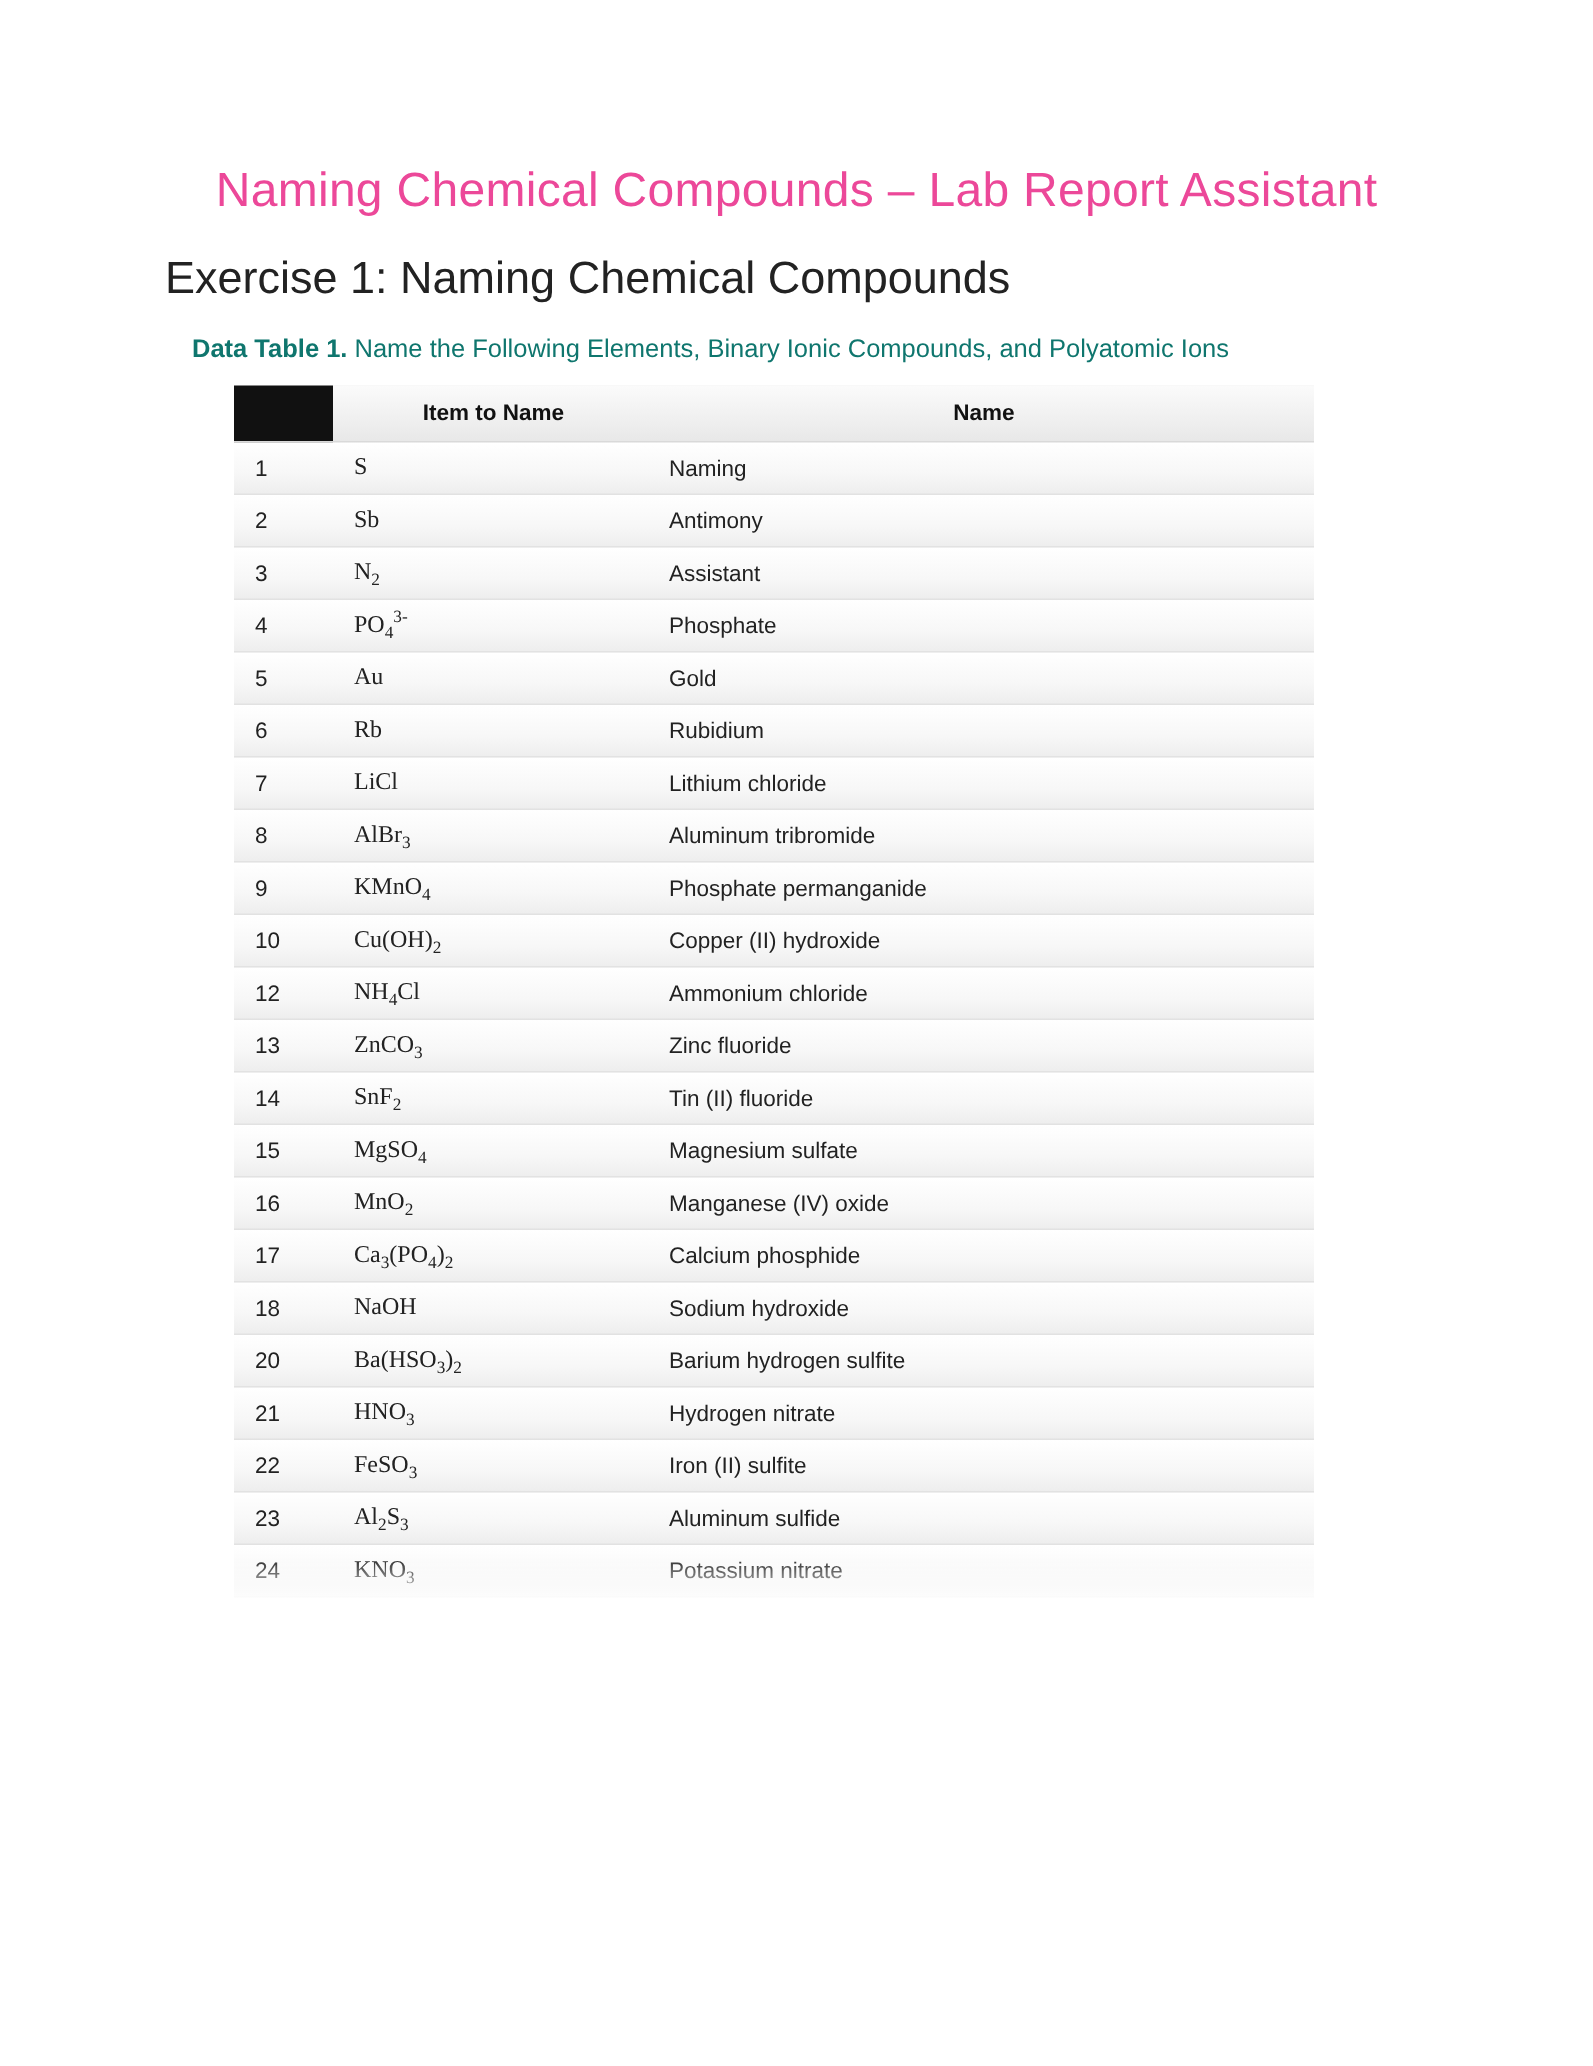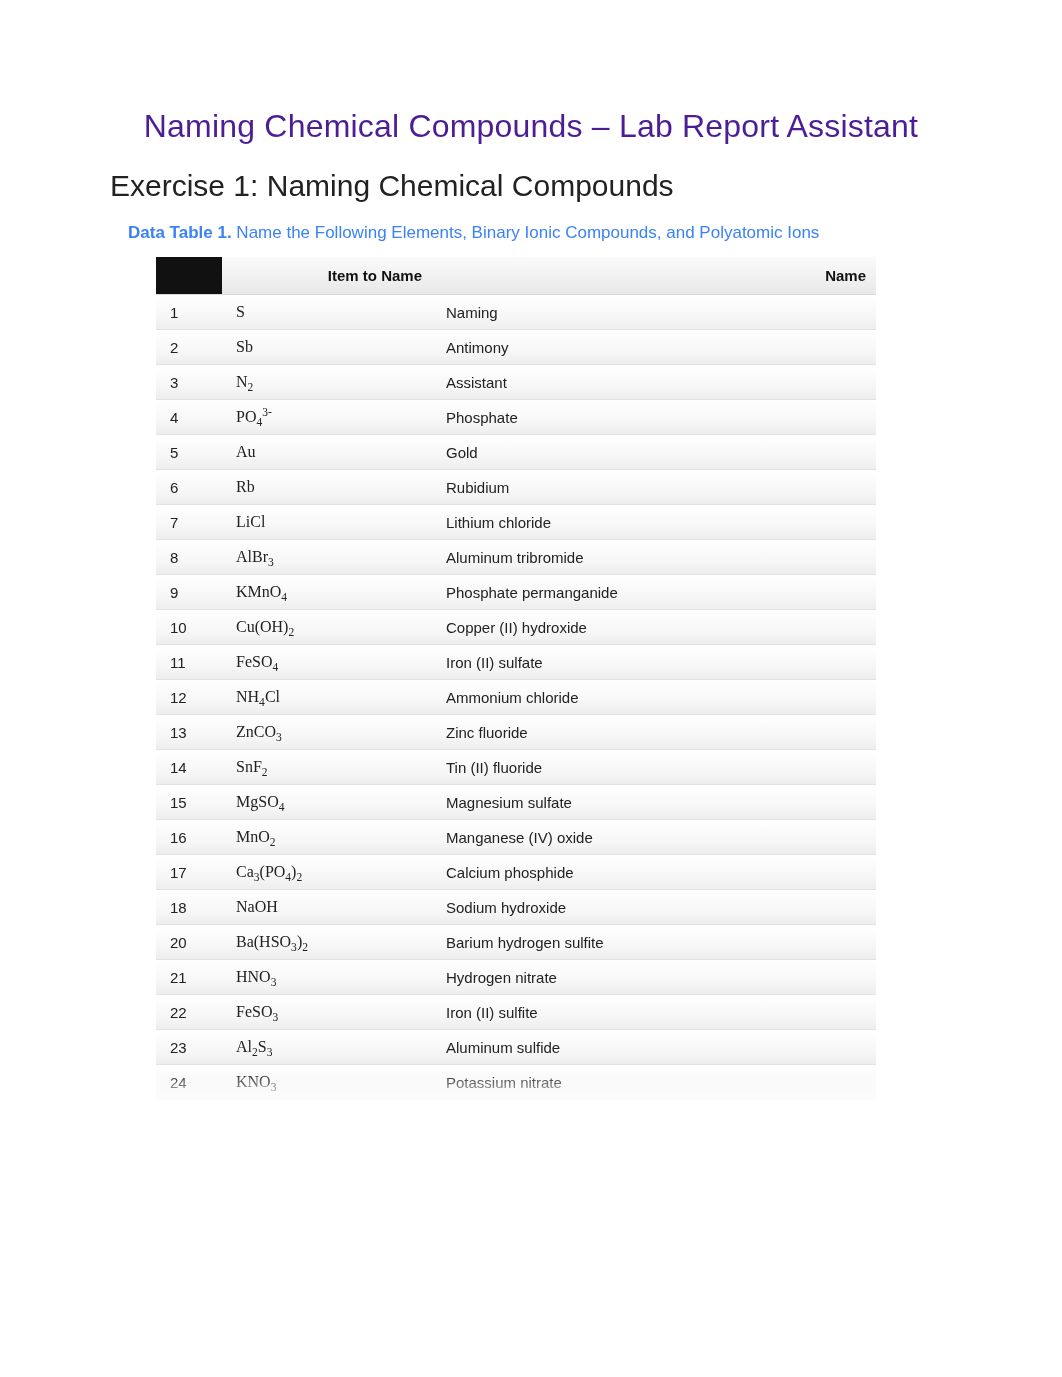--- a/index.html
+++ b/index.html
@@ -1,55 +1,55 @@
 <!DOCTYPE html>
 <html><head>
 <meta charset="utf-8">
 <style>
   * { box-sizing: border-box; margin: 0; padding: 0; }
   html, body { width: 1062px; height: 1377px; background: #ffffff; font-family: "Segoe UI", Arial, sans-serif; }
   .page {
     padding: 108px 110px 40px 110px;
   }
   .title {
-    color: #4c1d95;
+    color: #ec4899;
     font-size: 32px;
     font-weight: 400;
     text-align: center;
     margin-bottom: 24px;
     letter-spacing: 0.2px;
   }
   .exercise-heading {
     color: #222;
     font-size: 30px;
     font-weight: 400;
     margin-bottom: 20px;
   }
   .table-caption {
     font-size: 17px;
-    color: #3b82f6;
+    color: #0f766e;
     margin-left: 18px;
     margin-bottom: 14px;
   }
   .table-caption .cap-label { font-weight: 700; }
   .table-wrap {
     margin-left: 46px;
     width: 720px;
     position: relative;
   }
   .tbl {
     width: 100%;
     border-collapse: collapse;
     font-size: 15px;
   }
   .tbl thead th {
     background: linear-gradient(to bottom, #fbfbfb 0%, #e8e8e8 100%);
     color: #111;
     font-weight: 700;
-    text-align: right;
+    text-align: center;
     padding: 10px 10px 10px 14px;
     border-bottom: 1px solid #d9d9d9;
   }
   .tbl thead th:first-child {
     width: 66px;
     background: #111;
   }
   .tbl thead th:nth-child(2) { width: 210px; }
   .tbl tbody tr {
     background: linear-gradient(to bottom, #ffffff 0%, #f7f7f7 60%, #ededed 100%);
@@ -142,25 +142,20 @@
             <td>9</td>
             <td><span class="formula">KMnO<sub>4</sub></span></td>
             <td>Phosphate permanganide</td>
           </tr>
           <tr>
             <td>10</td>
             <td><span class="formula">Cu(OH)<sub>2</sub></span></td>
             <td>Copper (II) hydroxide</td>
           </tr>
           <tr>
-            <td>11</td>
-            <td><span class="formula">FeSO<sub>4</sub></span></td>
-            <td>Iron (II) sulfate</td>
-          </tr>
-          <tr>
             <td>12</td>
             <td><span class="formula">NH<sub>4</sub>Cl</span></td>
             <td>Ammonium chloride</td>
           </tr>
           <tr>
             <td>13</td>
             <td><span class="formula">ZnCO<sub>3</sub></span></td>
             <td>Zinc fluoride</td>
           </tr>
           <tr>

